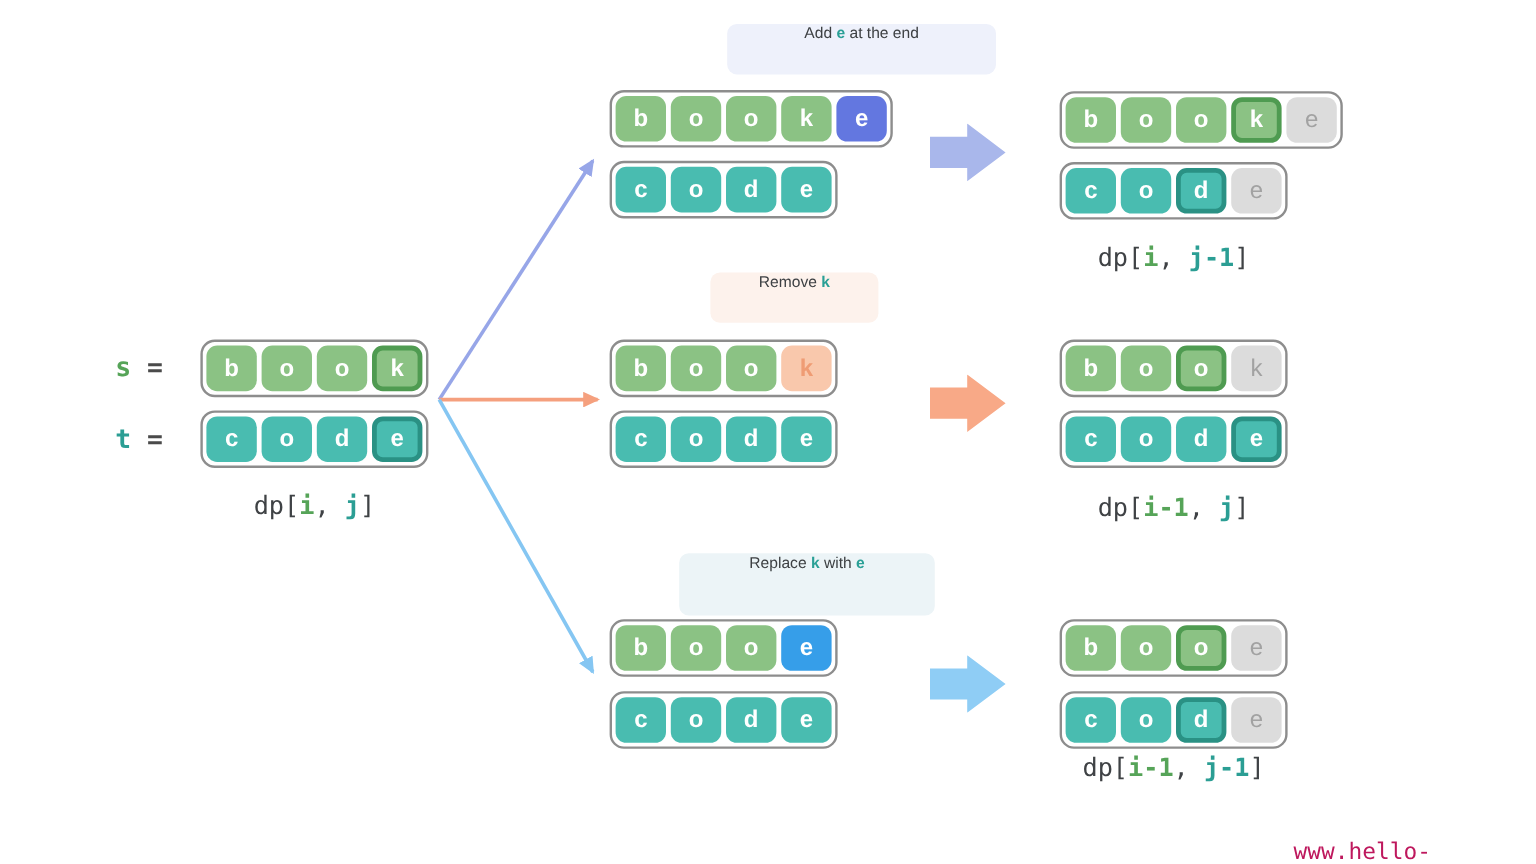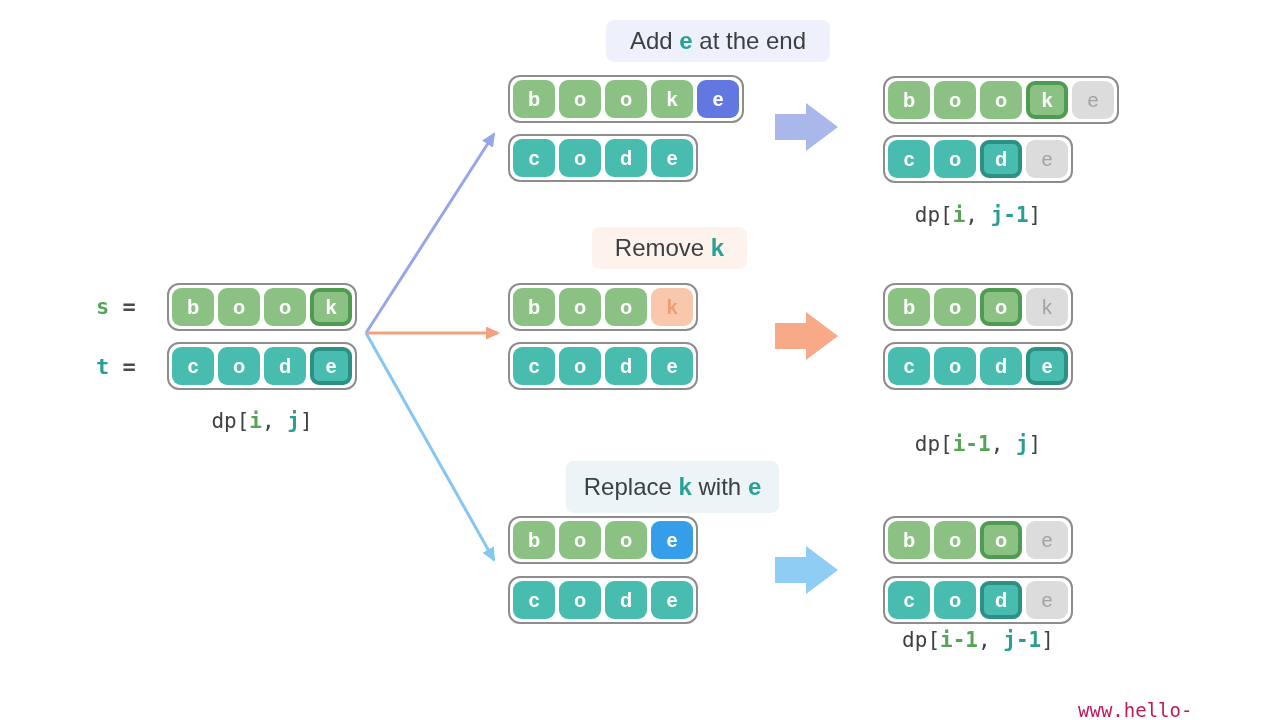--- a/index.html
+++ b/index.html
@@ -16,22 +16,22 @@
   .g{background:#8bc284;}
   .t{background:#49bcb0;}
   .peri{background:#6377e0;}
   .blue{background:#369ee9;}
   .salmon{background:#f9c8ac;color:#ef9c74;}
   .gray{background:#dcdcdc;color:#a2a2a2;font-weight:400;}
   .hlg{border:4px solid #4f9b51;}
   .hlt{border:4px solid #2a9184;}
 
   
-  .pill{position:absolute;border-radius:8px;display:flex;align-items:center;
-        justify-content:center;font-size:24px;color:#3d4043;}
+  .pill{position:absolute;border-radius:8px;display:flex;
+        justify-content:center;font-size:13px;color:#3d4043;}
   .pill span{white-space:pre;}
   .pill .hl{color:#2aa096;font-weight:bold;}
 
   
   .dp{position:absolute;font-family:"DejaVu Sans Mono","Liberation Mono",monospace;
       font-size:21px;color:#3f4245;text-align:center;}
   .dp span{white-space:pre;text-align:right;}
   .dp .di{color:#56a458;font-weight:bold;}
   .dp .dj{color:#2b9e94;font-weight:bold;margin-top:32px;}
 
@@ -123,21 +123,21 @@
 <div class="strip" style="left:883px;top:135px">
   <span class="cell t">c</span>
   <span class="cell t">o</span>
   <span class="cell t hlt">d</span>
   <span class="cell gray">e</span>
 </div>
 <div class="dp" style="left:883px;top:203px;width:190px">
   <span>dp[</span><span class="di">i</span><span>, </span><span class="dj">j-1</span><span>]</span>
 </div>
 
-<div class="pill" style="left:592px;top:227px;width:155px;height:42px;background:#fdf2ec">
+<div class="pill" style="left:592px;top:227px;width:140px;height:42px;background:#fdf2ec">
   <span>Remove </span>
     <span class="hl">k</span>
     <span></span>
 </div>
 <div class="strip" style="left:508px;top:283px">
   <span class="cell g">b</span>
   <span class="cell g">o</span>
   <span class="cell g">o</span>
   <span class="cell salmon">k</span>
 </div>
@@ -155,21 +155,21 @@
   <span class="cell g">o</span>
   <span class="cell g hlg">o</span>
   <span class="cell gray">k</span>
 </div>
 <div class="strip" style="left:883px;top:342px">
   <span class="cell t">c</span>
   <span class="cell t">o</span>
   <span class="cell t">d</span>
   <span class="cell t hlt">e</span>
 </div>
-<div class="dp" style="left:883px;top:432px;width:190px">
+<div class="dp" style="left:883px;top:411px;width:190px">
   <span>dp[</span><span class="di">i-1</span><span>, </span><span class="dj">j</span><span>]</span>
 </div>
 
 <div class="pill" style="left:566px;top:461px;width:213px;height:52px;background:#ecf4f7">
   <span>Replace </span>
     <span class="hl">k</span>
     <span> with </span>
     <span class="hl">e</span>
 </div>
 <div class="strip" style="left:508px;top:516px">

